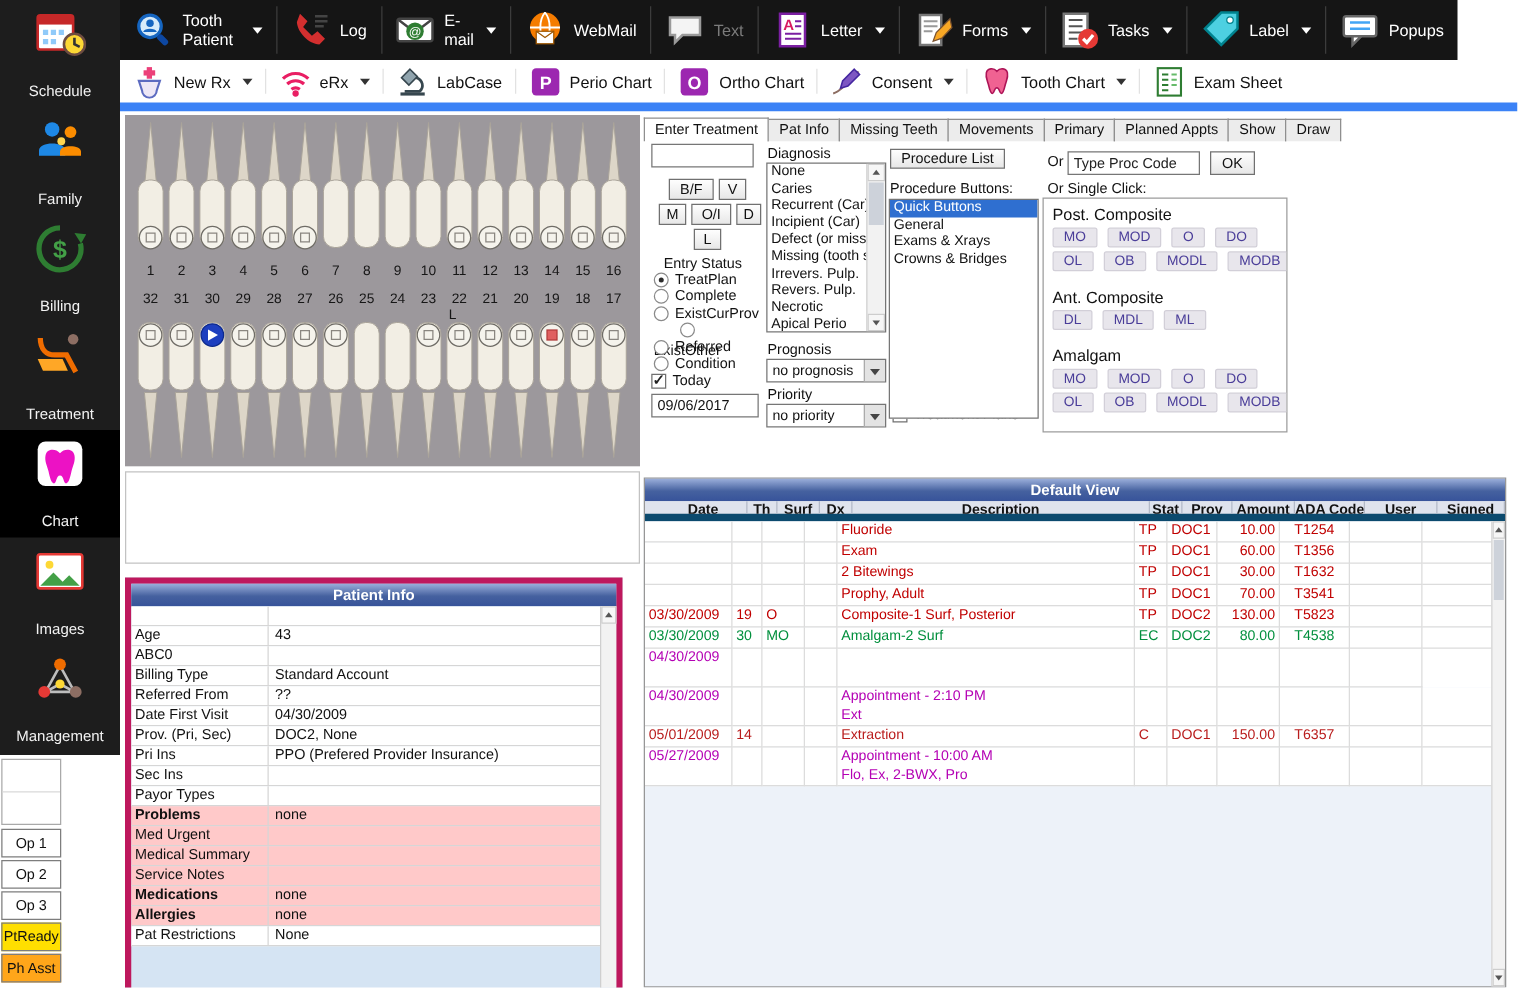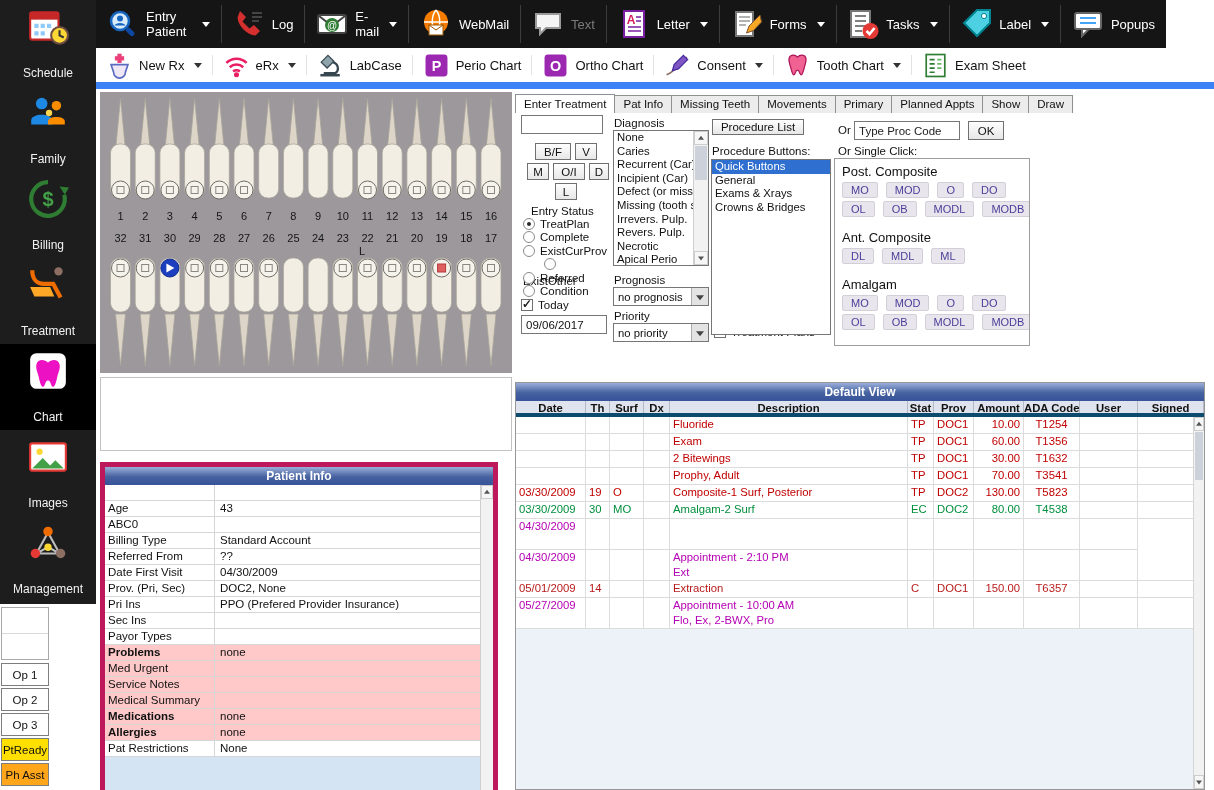--- a/index.html
+++ b/index.html
@@ -82,21 +82,21 @@
   .combo .dd:after{content:"";position:absolute;left:50%;top:50%;transform:translate(-50%,-35%);border-left:4px solid transparent;border-right:4px solid transparent;border-top:5px solid #444;}
   #quick-box{position:absolute;left:0;top:45px;width:196px;height:188px;border:1px solid #9c9c9c;background:#fff;overflow:hidden;}
   .qgroup-label{margin:13px 0 2px 7px;font-size:13px;}
   .qgroup-label.first{margin-top:5px;}
   .qrow{display:flex;gap:8px;margin:3px 0 0 7px;}
   .qbtn{background:#e8e6ec;border:1px solid #d2cfd8;border-radius:2px;color:#4a3d99;font-size:11px;height:16px;padding:0 8px;display:flex;align-items:center;justify-content:center;cursor:pointer;}
 
   
   #default-view{position:absolute;left:515px;top:382px;width:690px;height:408px;border:1px solid #979797;background:#edf2f9;}
   #dv-colheads,.dv-row{display:grid;grid-template-columns:70px 24px 34px 26px 238px 26px 40px 50px 56px 58px 1fr;}
-  #dv-colheads{height:16px;background:#dfe3ed;border-bottom:4px solid #0c4a6e;}
+  #dv-colheads{height:16px;background:#dfe3ed;border-bottom:6px solid #0c4a6e;padding-left:12px;}
   .dv-colhead{border-right:1px solid #b3b9c7;font-weight:bold;font-size:11.3px;text-align:center;line-height:15px;overflow:hidden;white-space:nowrap;}
   #dv-rows{position:absolute;left:0;top:34px;right:0;bottom:0;overflow:hidden;}
   .dv-row{height:17px;background:#fff;cursor:pointer;}
   .dv-row.tall{height:31px;}
   .dv-cell{border-right:1px solid #dcdcdc;border-bottom:1px solid #dcdcdc;padding:0 3px;font-size:11.3px;line-height:15px;overflow:hidden;white-space:nowrap;}
   .dv-row :nth-child(8){text-align:right;}
   .dv-row :nth-child(9){text-align:center;}
   .c-tp{color:#c00000;} .c-existing{color:#008f3c;} .c-appt{color:#b400b4;} .c-complete{color:#b91c1c;}
   #dv-scroll{position:absolute;top:34px;right:0;bottom:0;width:11px;background:#f2f2f2;border-left:1px solid #d4d4d4;}
 </style>
@@ -183,21 +183,21 @@
 <div id="top-toolbar">
     <div class="tbtn">
       <span class="icon">
         <svg viewBox="0 0 32 32">
           <circle cx="13" cy="13" r="9" fill="#d7ebfa" stroke="#1565c0" stroke-width="2.6"></circle>
           <circle cx="13" cy="10.5" r="3" fill="#1565c0"></circle>
           <path d="M7.5 17.5c1.2-3.4 9.8-3.4 11 0" fill="#1565c0"></path>
           <rect x="19.5" y="19" width="10" height="5" rx="2.2" transform="rotate(45 21 21)" fill="#0d47a1"></rect>
         </svg>
       </span>
-      <span class="lbl">Entry Patient</span>
+      <span class="lbl">Tooth Patient</span>
       <span class="caret"></span>
     </div>
     <span class="tsep"></span>
     <div class="tbtn">
       <span class="icon">
         <svg viewBox="0 0 32 32">
           <path d="M7 3l6 6-3.5 4.5 7 7L21 17l6 6-4.5 4.5C14 27 5 18 4.5 9.5z" fill="#d32f2f"></path>
           <path d="M19 5h10M19 9h10M19 13h7" stroke="#444" stroke-width="2"></path>
         </svg>
       </span>
@@ -713,25 +713,25 @@
       </div>
       <div class="pi-row pink bold">
         <div class="pi-label">Problems</div>
         <div class="pi-value">none</div>
       </div>
       <div class="pi-row pink">
         <div class="pi-label">Med Urgent</div>
         <div class="pi-value"></div>
       </div>
       <div class="pi-row pink">
+        <div class="pi-label">Medical Summary</div>
+        <div class="pi-value"></div>
+      </div>
+      <div class="pi-row pink">
         <div class="pi-label">Service Notes</div>
-        <div class="pi-value"></div>
-      </div>
-      <div class="pi-row pink">
-        <div class="pi-label">Medical Summary</div>
         <div class="pi-value"></div>
       </div>
       <div class="pi-row pink bold">
         <div class="pi-label">Medications</div>
         <div class="pi-value">none</div>
       </div>
       <div class="pi-row pink bold">
         <div class="pi-label">Allergies</div>
         <div class="pi-value">none</div>
       </div>

